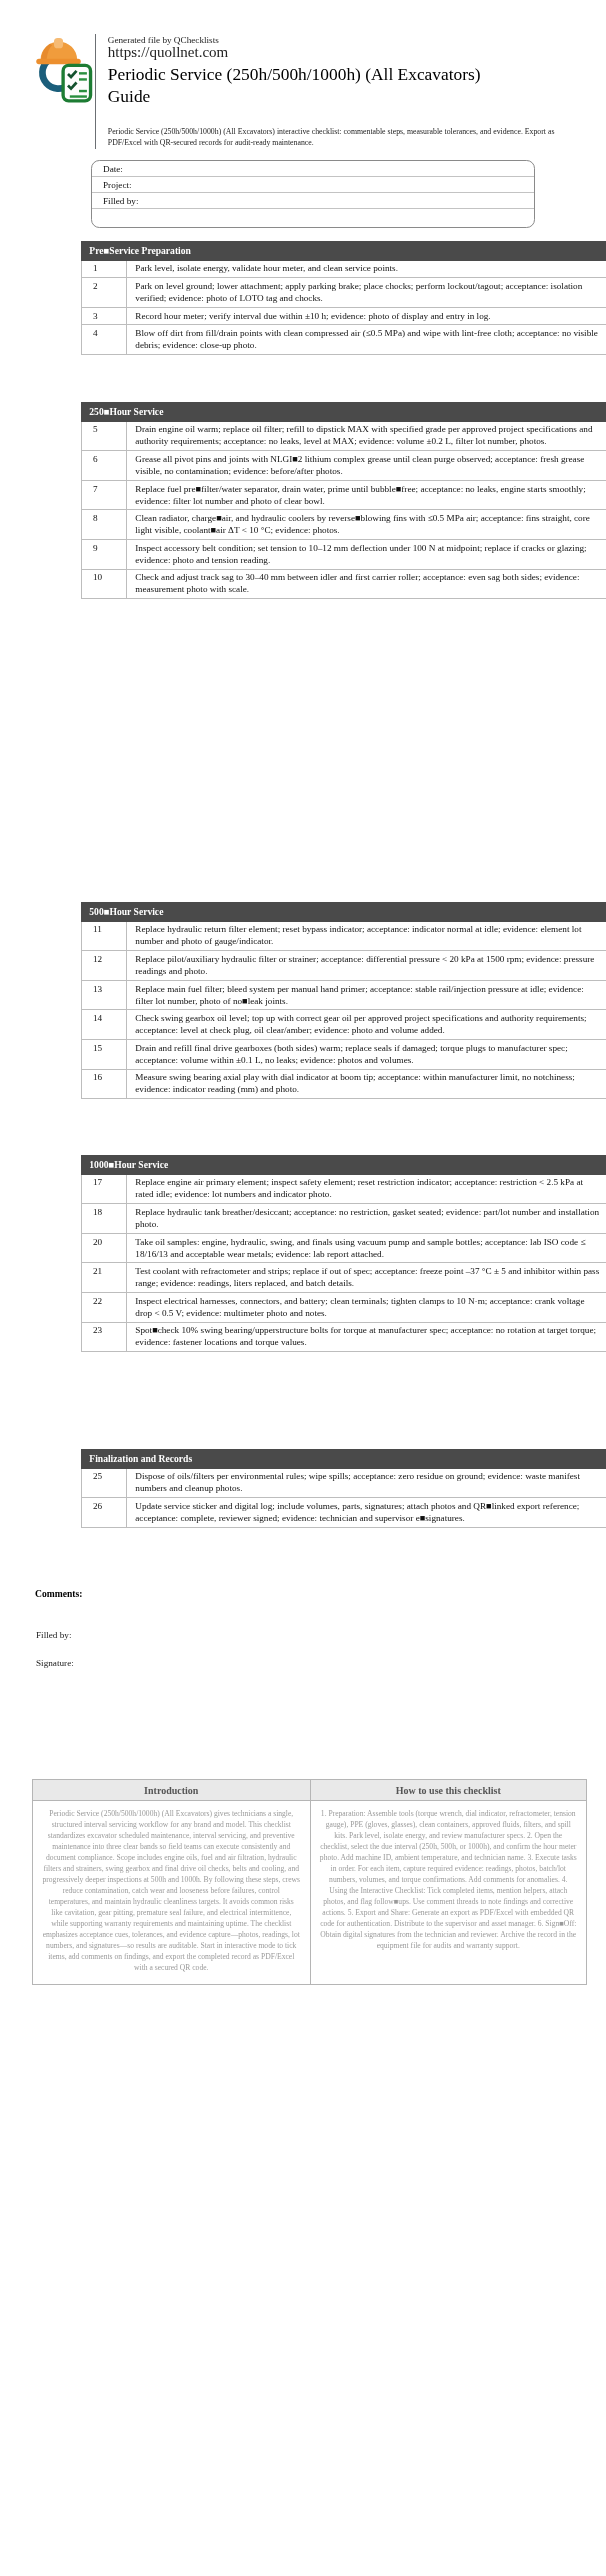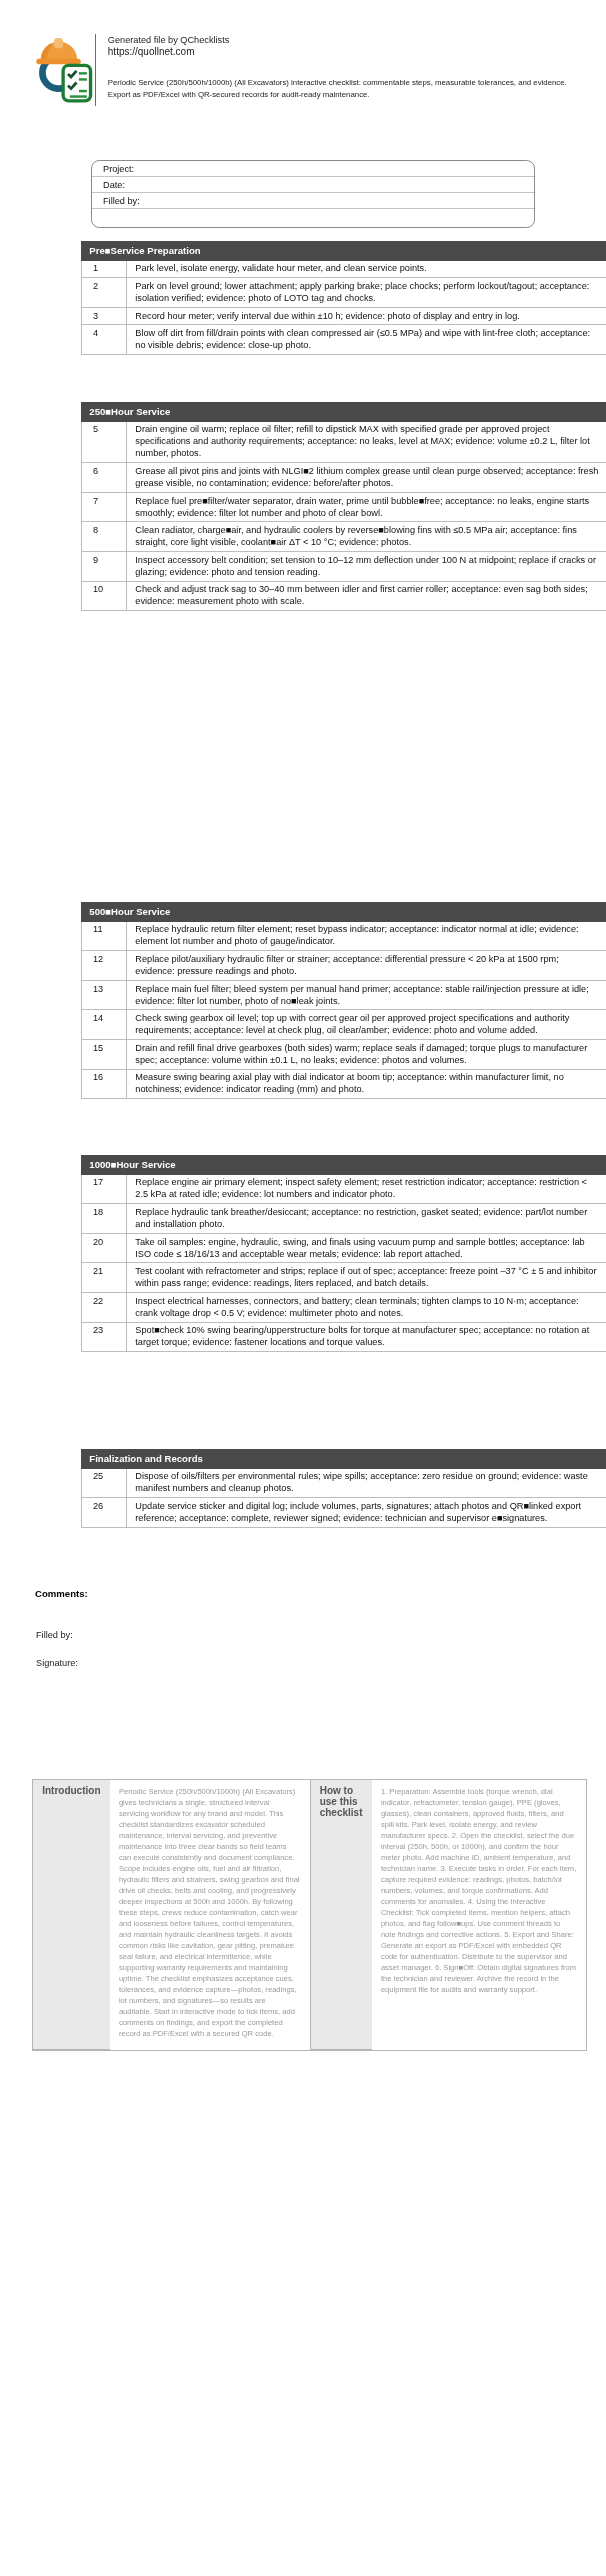--- a/index.html
+++ b/index.html
@@ -1,28 +1,28 @@
 <!DOCTYPE html>
 <html style="font-size:14.7px"><head>
 <meta charset="utf-8">
 <style>
   * { margin:0; padding:0; box-sizing:border-box; }
   html,body { background:#ffffff; }
   .page {
     position:relative; width:607px; height:2576px; margin:0 auto;
-    background:#ffffff; font-family:Liberation Sans, sans-serif; color:#111;
+    background:#ffffff; font-family:Liberation Serif, serif; color:#111;
     overflow:hidden;
   }
 
   
   .header { position:absolute; left:32px; top:34px; display:flex; }
   .logo { width:61px; height:72px; flex:0 0 auto; margin-right:1.8px; }
   .header-text { border-left:1.8px solid #6b6f73; padding-left:12px; }
   .gen-line { font-size:9.2px; color:#222; line-height:12px; }
-  .url-line { font-size:10px; color:#222; line-height:12px; }
+  .url-line { font-size:15px; color:#222; line-height:12px; }
   .doc-title { margin-top:4.6px; width:404px; font-size:17.4px; line-height:22px; color:#000; font-weight:400; }
   .doc-subtitle { margin-top:19px; width:459px; font-size:7.8px; line-height:11.5px; color:#222; }
 
   
   .meta-box {
     position:absolute; left:91px; top:160px; width:444px; height:68px;
     border:1.4px solid #8a8a8a; border-radius:8.3px; overflow:hidden; background:#fff;
   }
   .meta-row { height:16px; border-bottom:0.9px solid #c3c3c3; padding:2.8px 0 0 11px; font-size:9.2px; color:#111; cursor:text; }
   .meta-spacer { height:18.4px; }
@@ -50,21 +50,21 @@
   
   .comments-label  { position:absolute; left:35px; top:1588px; font-size:9.6px; font-weight:bold; color:#000; }
   .filledby-label  { position:absolute; left:36px; top:1630px; font-size:9.2px; color:#222; }
   .signature-label { position:absolute; left:36px; top:1658px; font-size:9.2px; color:#222; }
 
   
   .info-panel {
     position:absolute; left:32px; top:1779px; width:555px; min-height:202px;
     border:0.9px solid #b5b5b5; display:flex; background:#fff;
   }
-  .info-col { width:50%; display:flex; flex-direction:row; }
+  .info-col { width:50%; display:flex; flex-direction:column;text-align:center; }
   .info-col.right { border-left:0.9px solid #b5b5b5; }
   .info-head {
     background:#e9e9e9; border-bottom:0.9px solid #b5b5b5;
     font-size:10px; font-weight:bold; color:#555; padding:4.6px 9.2px;
   }
   .info-body { padding:6.4px 9.2px 11px 9.2px; font-size:7.6px; line-height:11px; color:#9a9a9a; }
 </style>
 </head>
 <body>
 
@@ -82,30 +82,31 @@
       <path d="M59 64 l5 5 l9 -10" stroke="#14522e" stroke-width="4.5" fill="none"></path>
       <line x1="77" y1="63" x2="90" y2="63" stroke="#2a8f3f" stroke-width="4"></line>
       <line x1="77" y1="73" x2="90" y2="73" stroke="#2a8f3f" stroke-width="4"></line>
       <path d="M59 83 l5 5 l9 -10" stroke="#14522e" stroke-width="4.5" fill="none"></path>
       <line x1="77" y1="92" x2="90" y2="92" stroke="#2a8f3f" stroke-width="4"></line>
       <line x1="62" y1="101" x2="90" y2="101" stroke="#2a8f3f" stroke-width="4"></line>
     </svg>
     <div class="header-text">
       <div class="gen-line">Generated file by QChecklists</div>
       <div class="url-line">https://quollnet.com</div>
+      <div class="doc-title">Periodic Service (250h/500h/1000h) (All Excavators) Guide</div>
       <div class="doc-subtitle">Periodic Service (250h/500h/1000h) (All Excavators) interactive checklist: commentable steps, measurable tolerances, and evidence. Export as PDF/Excel with QR-secured records for audit-ready maintenance.</div>
     </div>
   </div>
 
   <div class="meta-box">
     <div class="meta-row">
+      <span>Date:</span>
+    </div>
+    <div class="meta-row">
       <span>Project:</span>
-    </div>
-    <div class="meta-row">
-      <span>Date:</span>
     </div>
     <div class="meta-row">
       <span>Filled by:</span>
     </div>
     <div class="meta-spacer"></div>
   </div>
 
   <table class="check-table t-pre">
     <thead>
         <tr>

